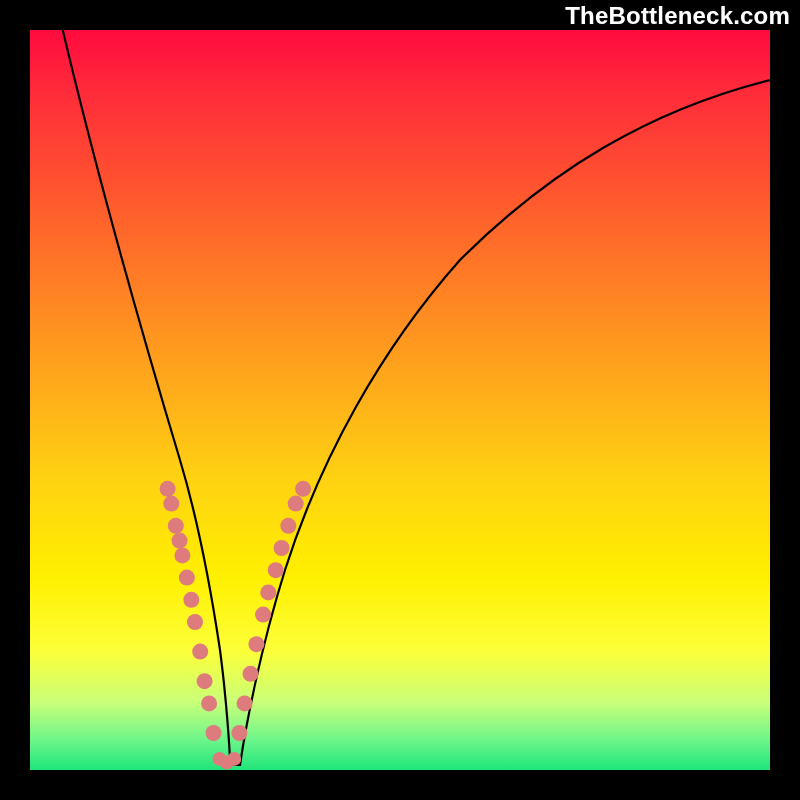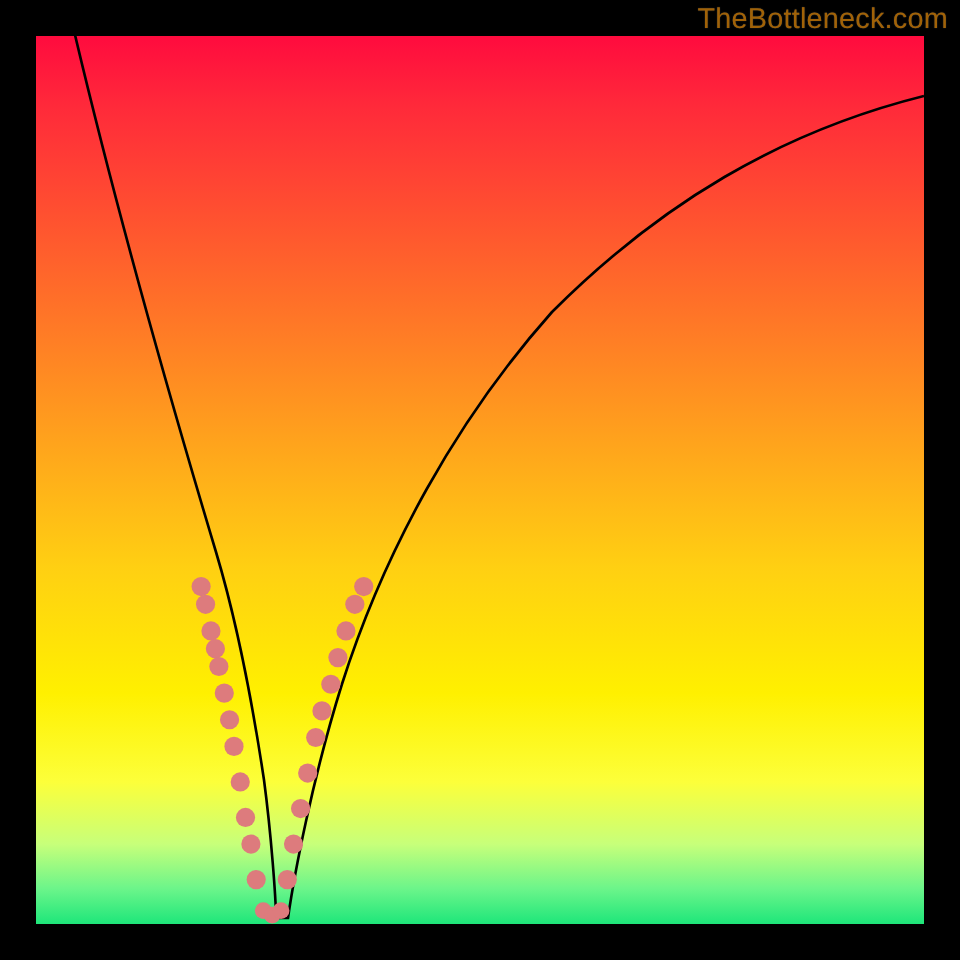--- a/index.html
+++ b/index.html
@@ -27,23 +27,23 @@
       #fff000 74%,
       #fcff3a 84%,
       #c7ff7a 91%,
       #6cf58a 96%,
       #1ee67a 100%);
   }
   .watermark {
     position: absolute;
     top: 2px;
     right: 10px;
-    color: #a16207;
+    color: #ffffff;
     font-size: 24px;
-    font-weight: 400;
+    font-weight: 700;
     letter-spacing: 0.2px;
     text-shadow: 0 0 1px rgba(255,255,255,0.25);
   }
   svg.curve {
     position: absolute;
     left: 0;
     top: 0;
     width: 740px;
     height: 740px;
   }

